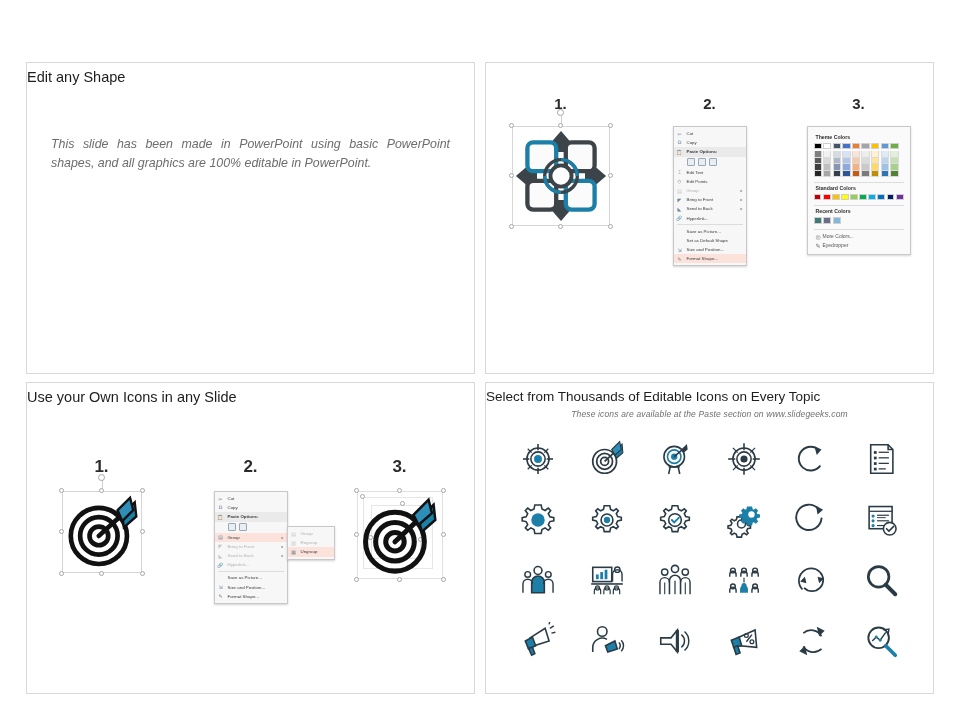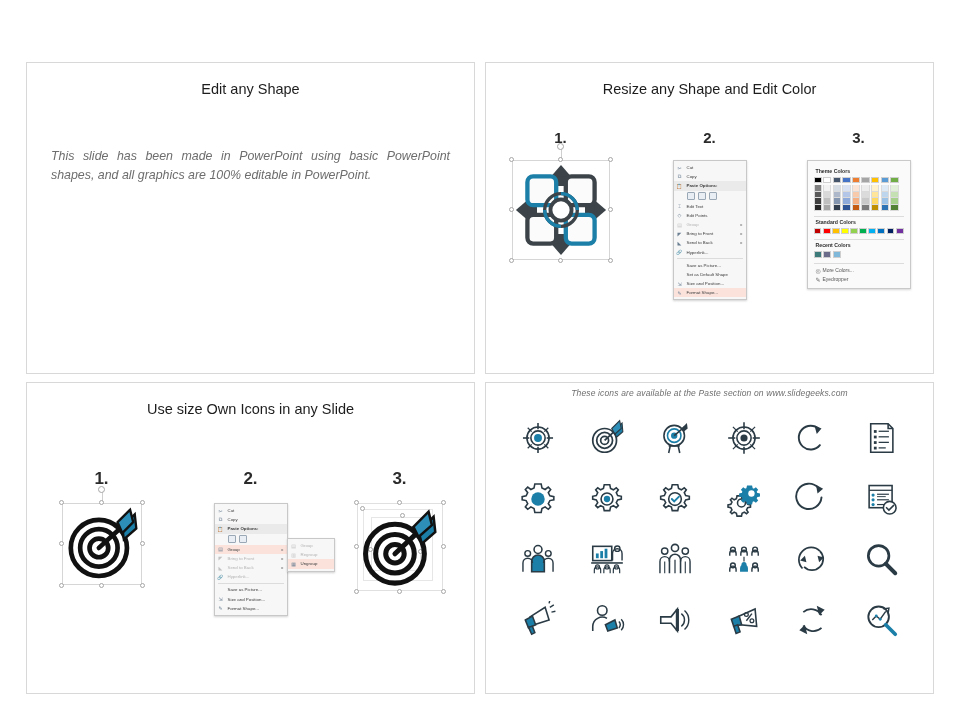--- a/index.html
+++ b/index.html
@@ -32,25 +32,24 @@
   }
 
   .panel {
     border: 1px solid #d8d8d8;
     background: #fff;
     position: relative;
     overflow: hidden;
   }
 
   .panel-title {
-    text-align: center;
     font-size: 14.5px;
     color: #1d1d1d;
     font-weight: 400;
-    margin-top: 18px;
+    margin-top: 6px;
   }
   .panel-sub {
     text-align: center;
     font-size: 8.5px;
     color: #6f6f6f;
     font-style: italic;
     margin-top: 5px;
     letter-spacing: .15px;
   }
 
@@ -195,21 +194,20 @@
 
 
   <div class="grid">
 
     <div class="panel">
       <div class="panel-title">Edit any Shape</div>
       <div class="body-text p1">This slide has been made in PowerPoint using basic PowerPoint shapes, and all graphics are 100% editable in PowerPoint.</div>
     </div>
 
     <div class="panel">
-      <div class="panel-title">Resize any Shape and Edit Color</div>
 
       <div class="steps-nums" style="margin-top:32px;">
         <div>1.</div>
         <div>2.</div>
         <div>3.</div>
       </div>
 
       <div class="steps-figs" style="margin-top:14px;">
 
         <div>
@@ -419,21 +417,21 @@
               <span class="ic">✎</span>
               <span>Eyedropper</span>
             </div>
           </div>
         </div>
 
       </div>
     </div>
 
     <div class="panel">
-      <div class="panel-title">Use size Own Icons in any Slide</div>
+      <div class="panel-title">Use your Own Icons in any Slide</div>
 
       <div class="steps-nums nums-lower" style="margin-top:52px;">
         <div>1.</div>
         <div>2.</div>
         <div>3.</div>
       </div>
 
       <div class="steps-figs" style="margin-top:14px;height:130px;">
 
         <div>
@@ -556,20 +554,21 @@
               <path d="M72 32 L90 14 L92 32 L76 46 Z" fill="#1b7fa8" stroke="#111" stroke-width="3"></path>
               <path d="M66 26 L84 8 L88 24 L72 38 Z" fill="#2d8fb8" stroke="#111" stroke-width="3"></path>
             </svg>
           </div>
         </div>
 
       </div>
     </div>
 
     <div class="panel">
+      <div class="panel-title" style="font-size:13.5px;">Select from Thousands of Editable Icons on Every Topic</div>
       <div class="panel-sub">These icons are available  at the Paste section on www.slidegeeks.com</div>
 
       <div class="icon-grid">
 
         <div class="icon-cell">
           <svg viewBox="0 0 48 48">
             <circle cx="24" cy="24" r="14" fill="none" stroke="#2b3b45" stroke-width="2"></circle>
             <circle cx="24" cy="24" r="9" fill="none" stroke="#2b3b45" stroke-width="2"></circle>
             <circle cx="24" cy="24" r="5" fill="#1b7fa8"></circle>
             <line x1="24" y1="5" x2="24" y2="13" stroke="#2b3b45" stroke-width="2"></line>

